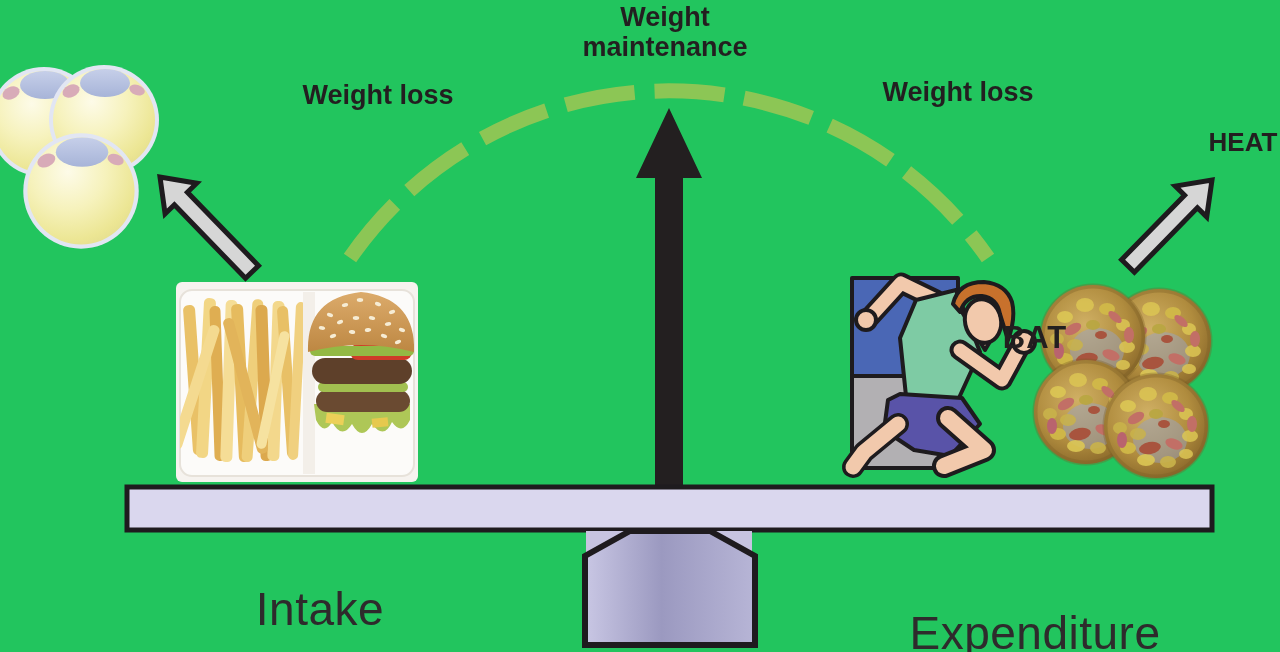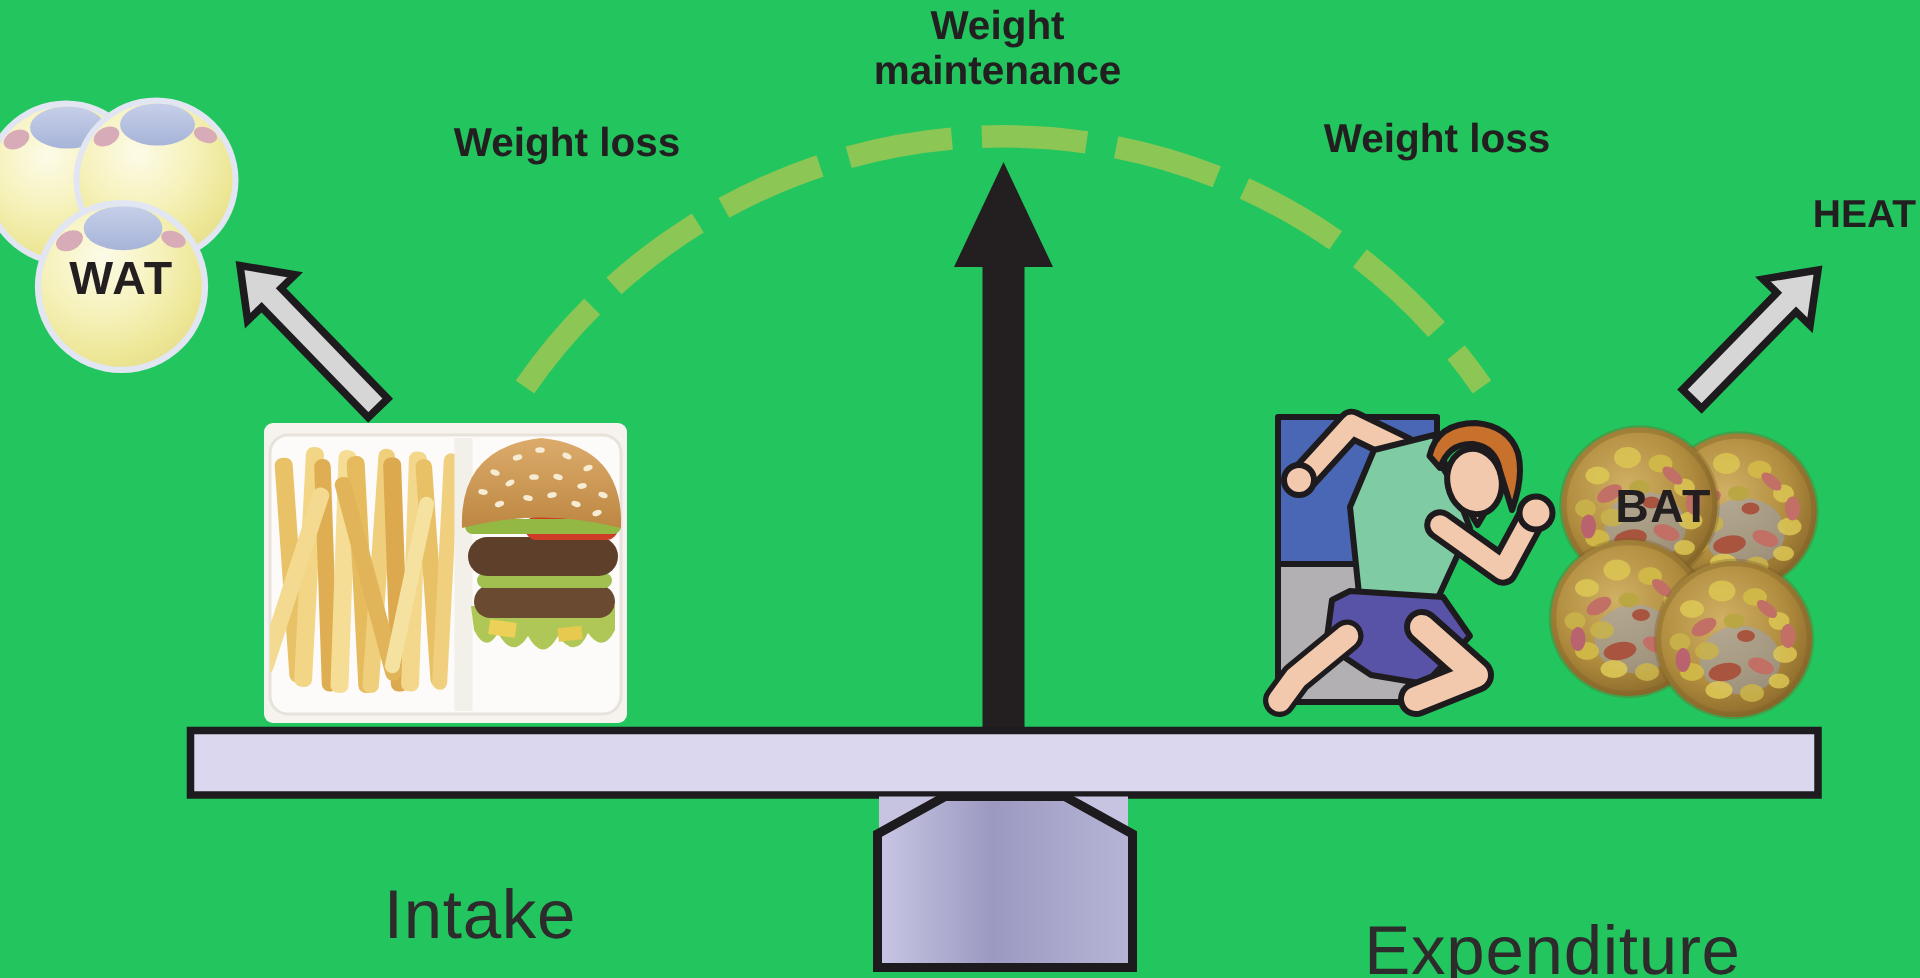--- a/index.html
+++ b/index.html
@@ -185,23 +185,22 @@
   </g>
 </svg>
 
 <div class="lbl arc-lbl" style="left:570px;top:2px;width:190px;">Weight maintenance</div>
 
 <div class="lbl arc-lbl" style="left:278px;top:80px;width:200px;">Weight loss</div>
 
 <div class="lbl arc-lbl" style="left:858px;top:77px;width:200px;">Weight loss</div>
 
 
-<div class="lbl cell-lbl" style="left:31px;top:169px;width:100px;">WAT</div>
-
-<div class="lbl cell-lbl" style="left:1059px;top:321px;width:100px;">BAT</div>
+
+<div class="lbl cell-lbl" style="left:985px;top:321px;width:100px;">BAT</div>
 
 <div class="lbl bold" style="left:1193px;top:128px;width:100px;font-size:26px;">HEAT</div>
 
 <div class="lbl pan-lbl" style="left:195px;top:584px;width:250px;">Intake</div>
 
 <div class="lbl pan-lbl" style="left:860px;top:568px;width:350px;margin-top:40px;">Expenditure</div>
 
 </div>
 
 </body></html>

